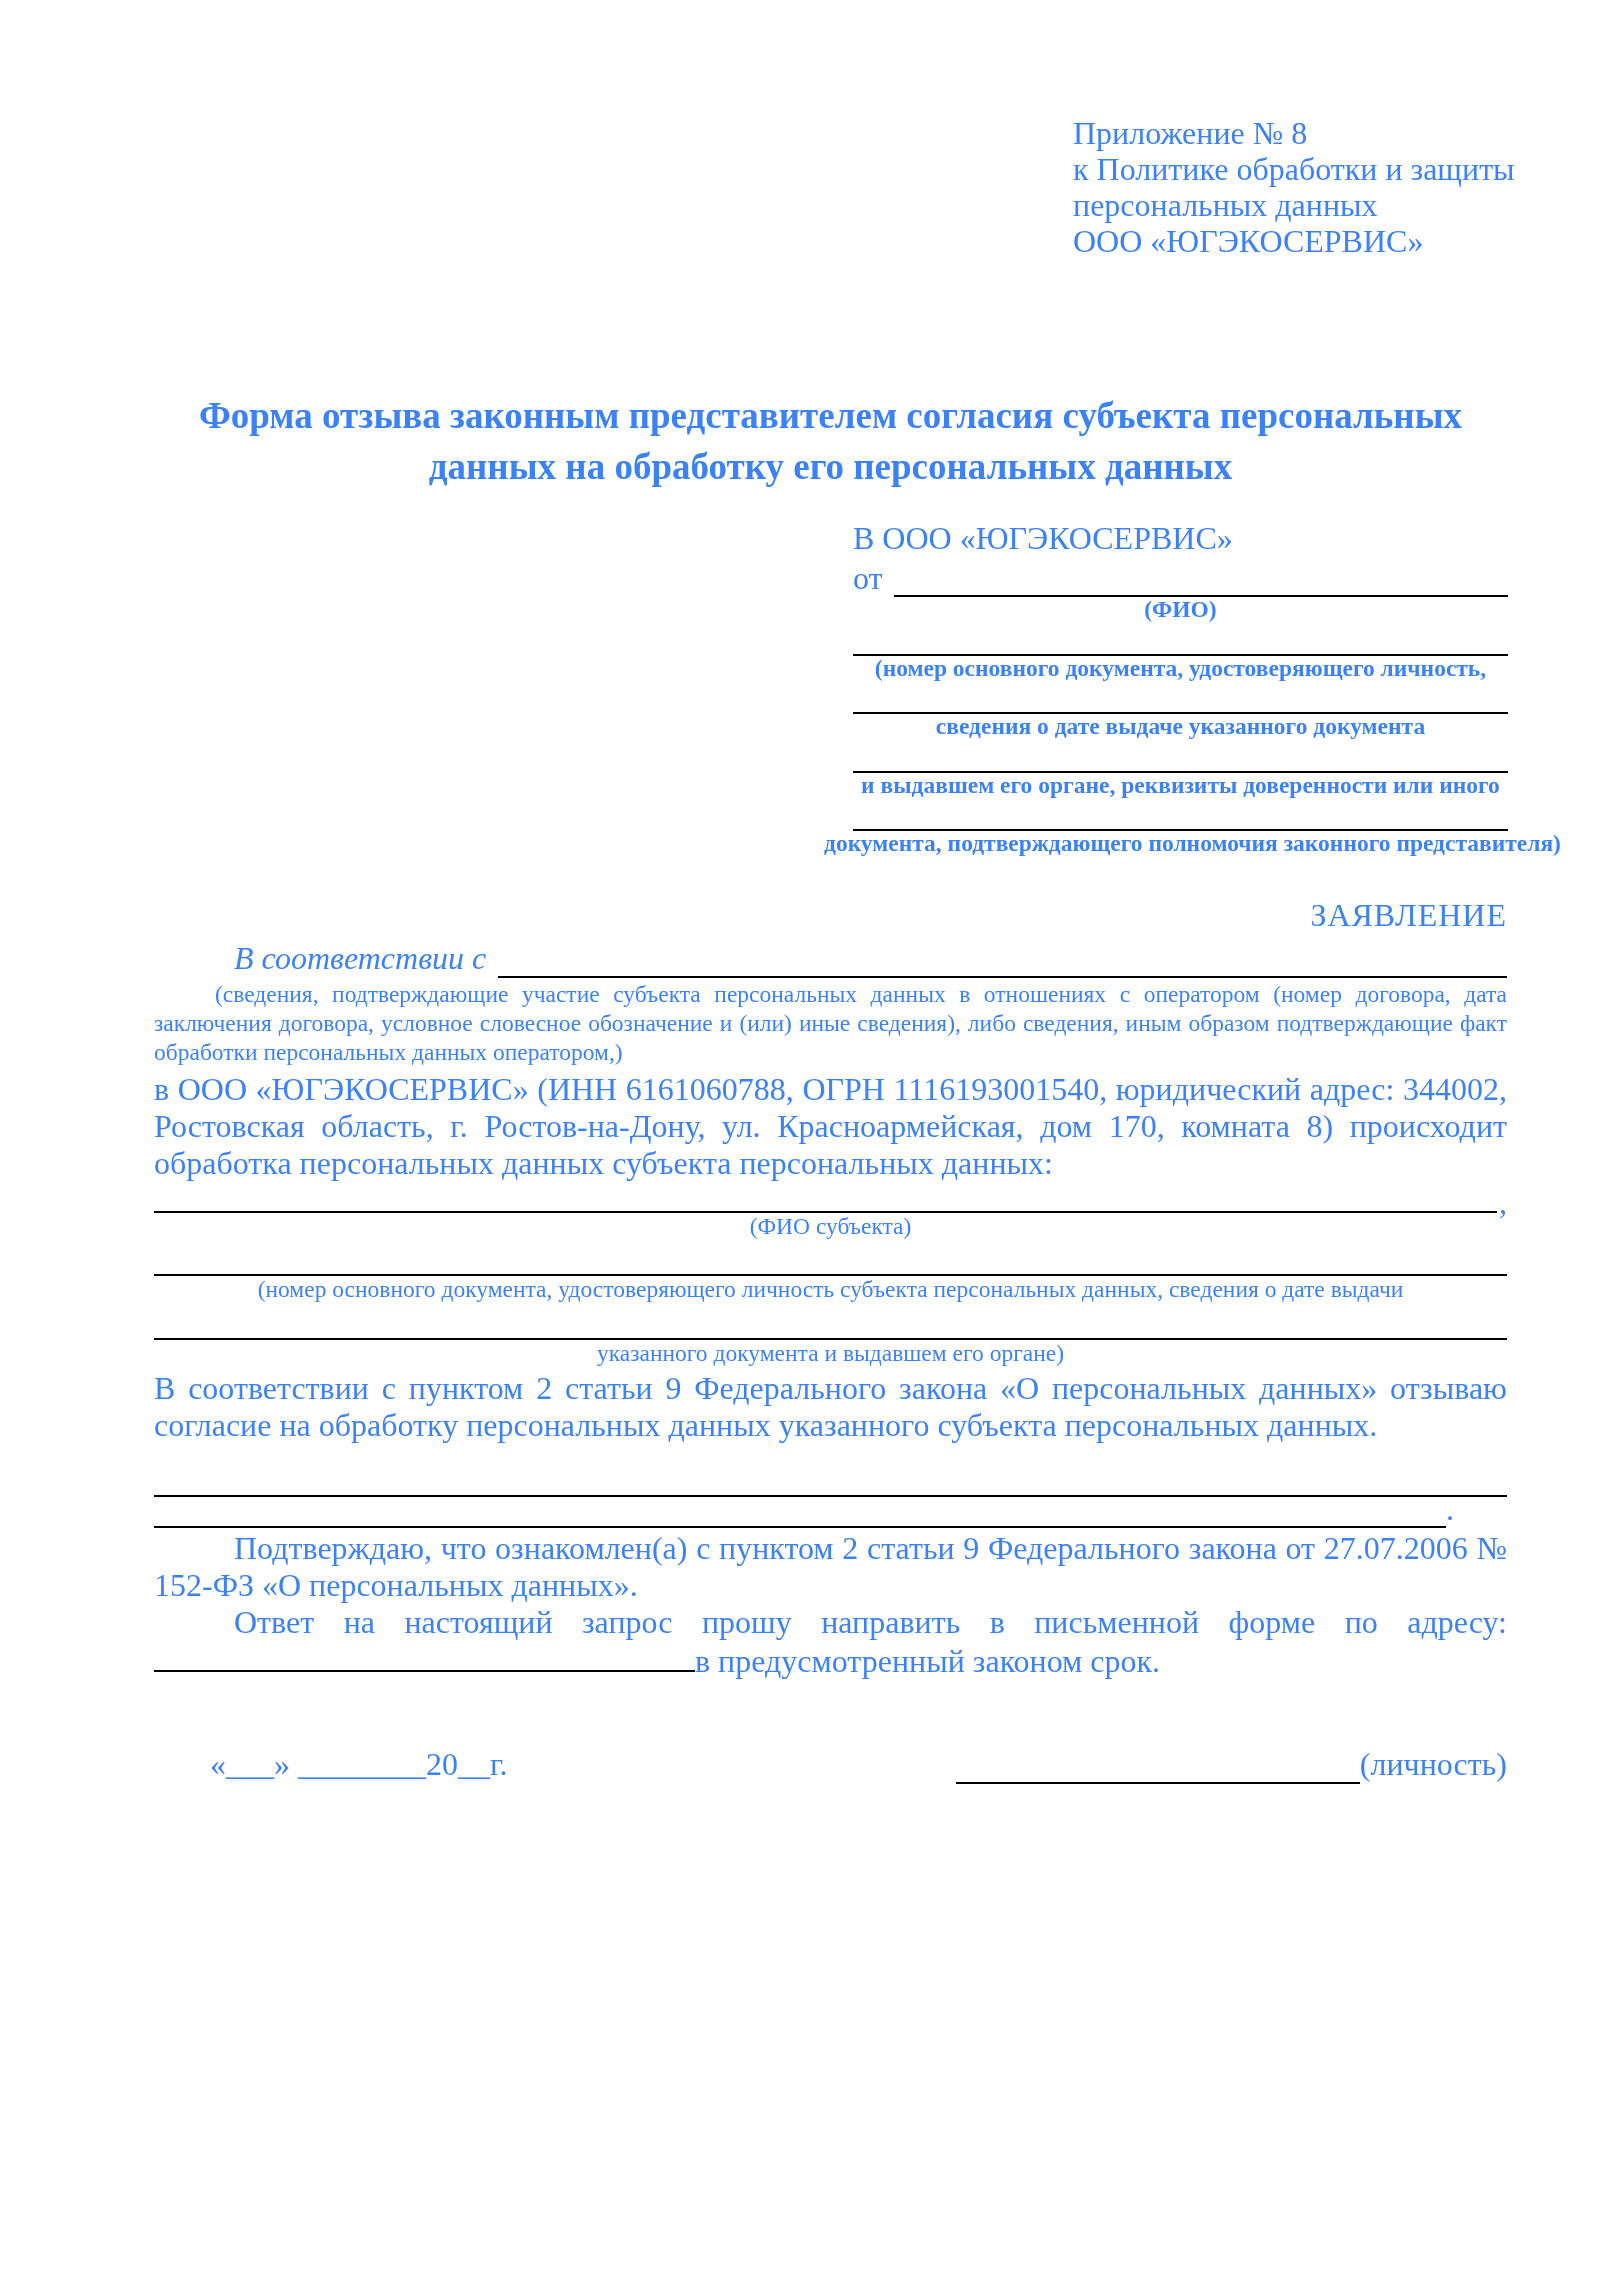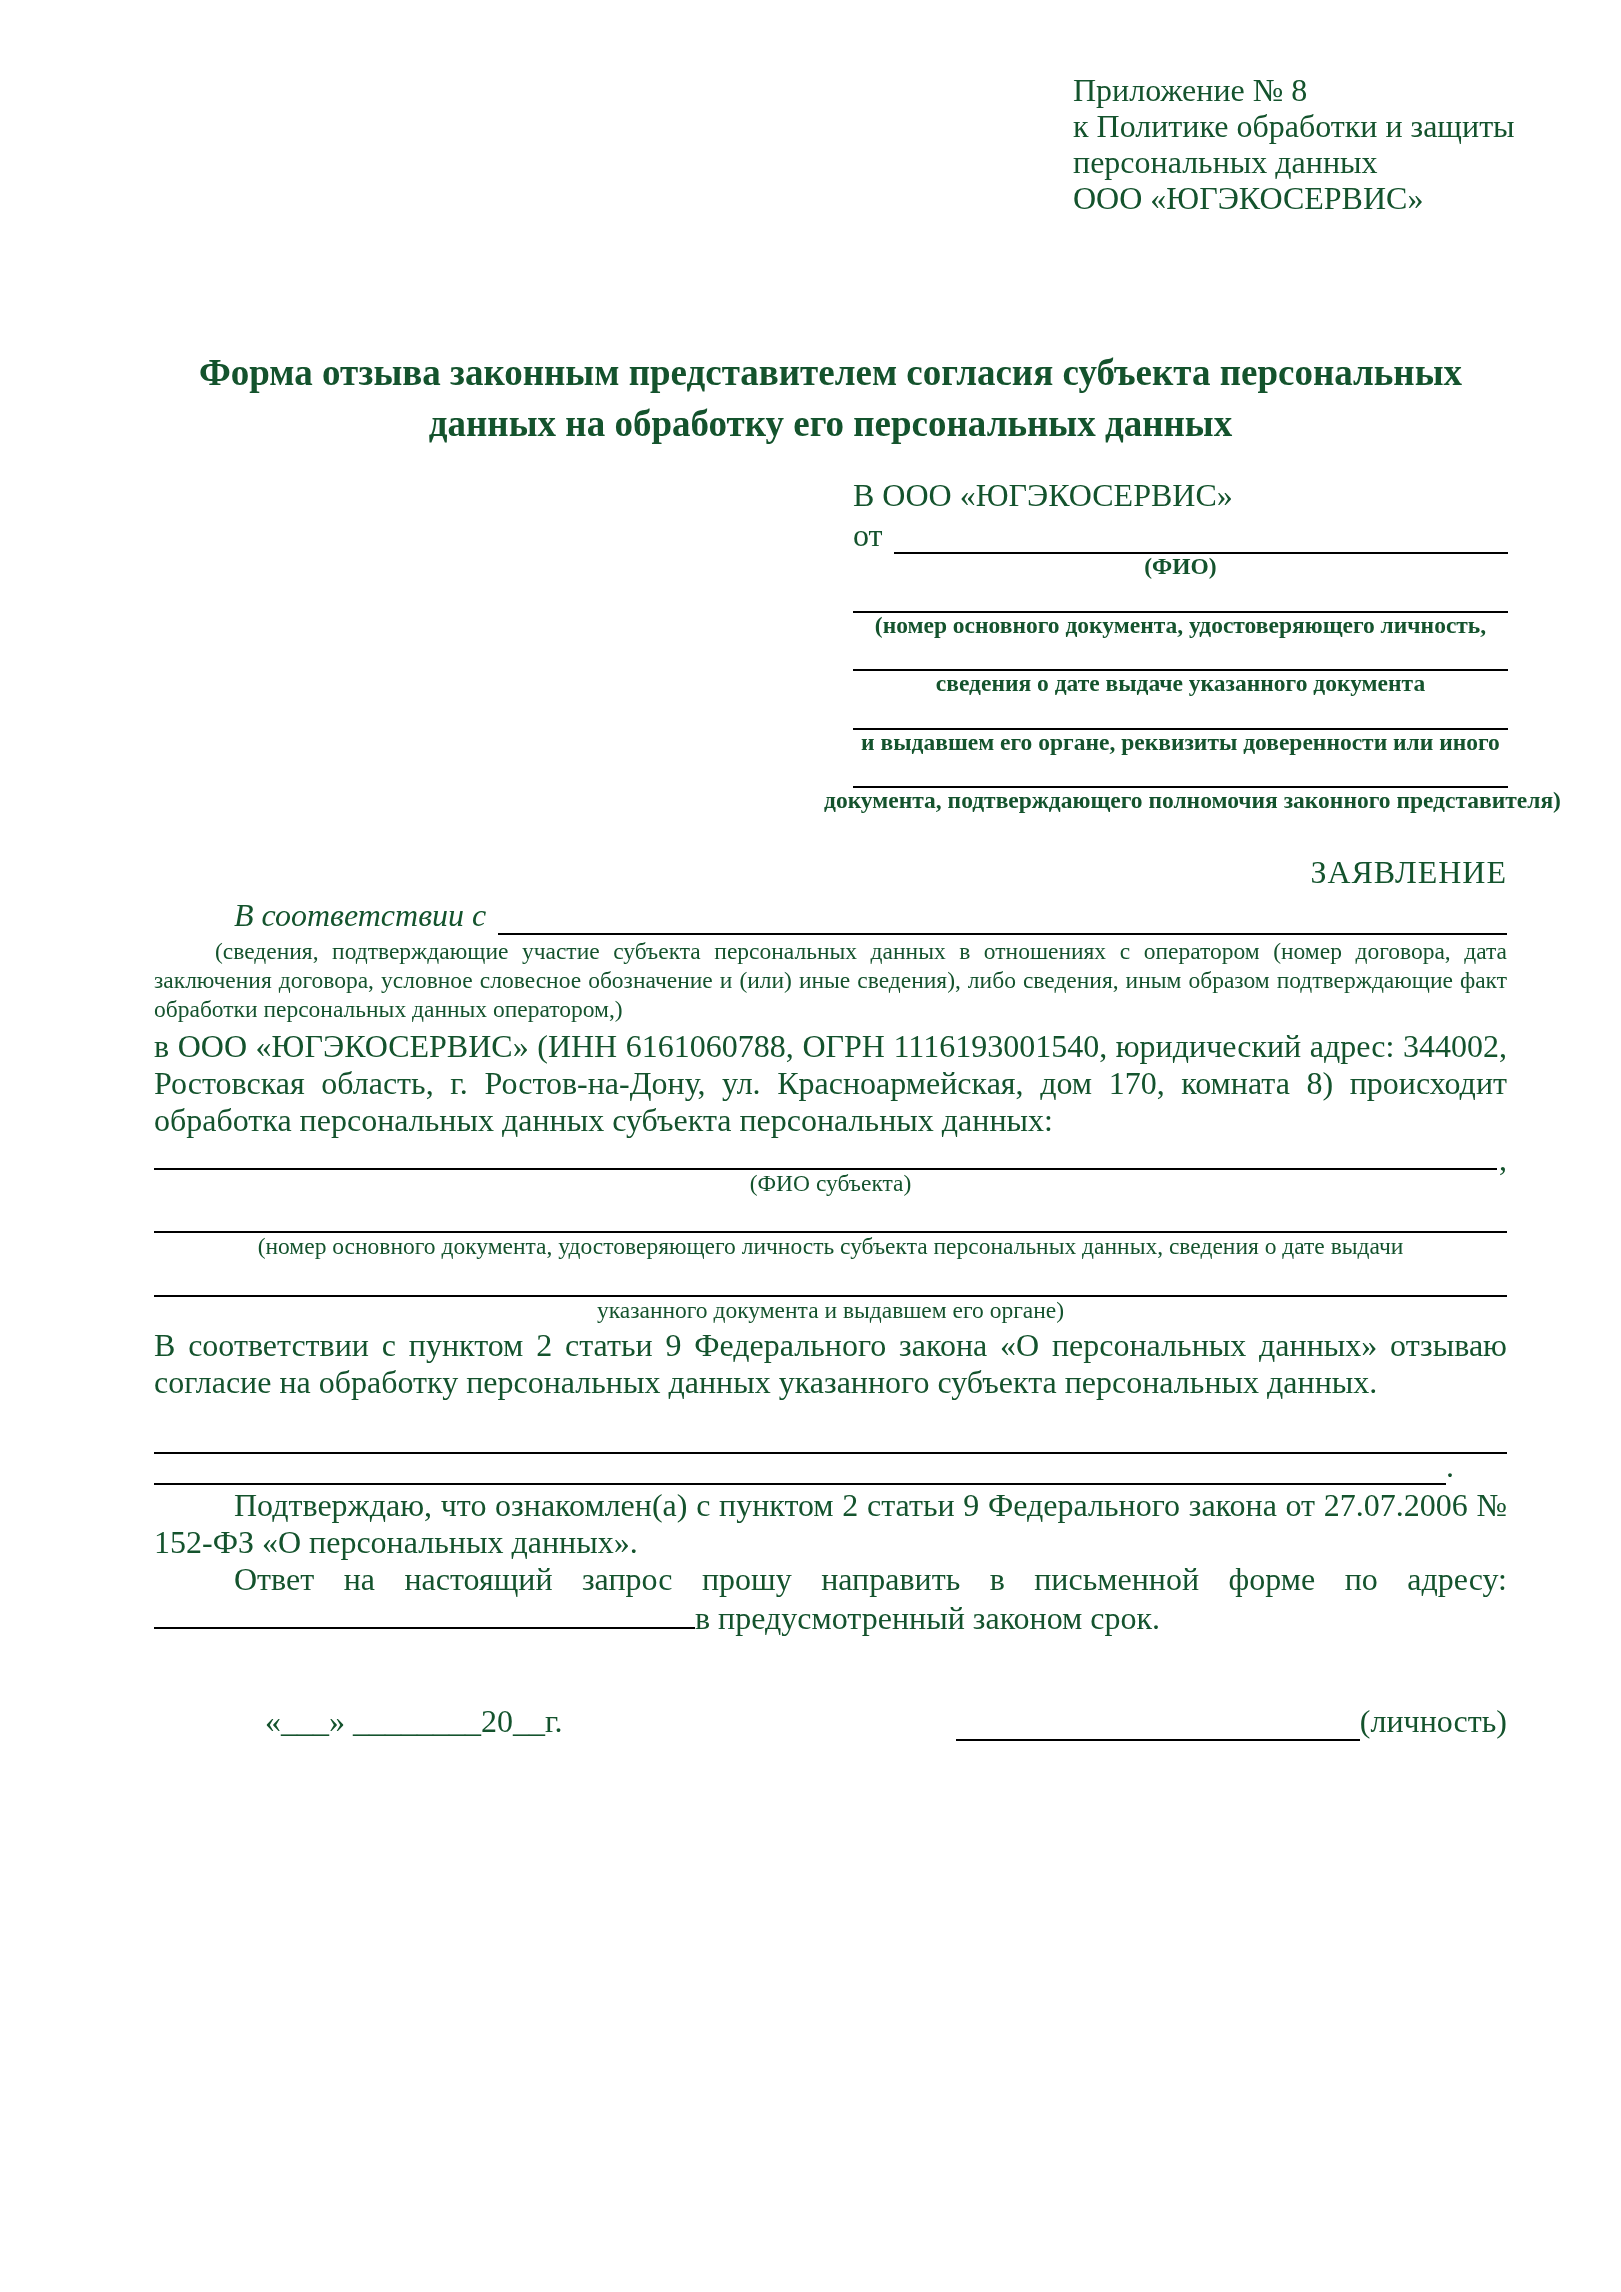--- a/index.html
+++ b/index.html
@@ -1,24 +1,24 @@
 <!DOCTYPE html>
 <html lang="ru"><head>
 <meta charset="utf-8">
 <style>
   html,body { margin:0; padding:0; background:#888; }
   .page {
     position:relative;
     width:1621px; height:2293px;
     margin:0 auto;
     background:#ffffff;
-    color:#14532d;
+    color:#3b82f6;
     font-family:"Liberation Serif","DejaVu Serif",serif;
     box-sizing:border-box;
-    padding:72px 114px 0 154px;
+    padding:115px 114px 0 154px;
     overflow:hidden;
   }
   
   .appendix { margin-left:919px; font-size:32px; line-height:36px; }
   .appendix div { white-space:nowrap; }
 
   
   .title {
     margin:131px 0 0 0;
     font-size:37px; line-height:51px;
@@ -62,21 +62,21 @@
   .blank-2 { width:1292px; border-bottom:2.9px solid #000; height:100%; }
   .confirm-par { margin-top:2px; text-indent:80px; }
   .reply-par { margin-top:0; text-indent:80px; }
   .inline-fill {
     display:inline-block; width:541px; height:29px;
     border-bottom:2.9px solid #000; vertical-align:baseline;
   }
 
   
   .signature-row { display:flex; align-items:flex-end; margin-top:65px; font-size:32px; line-height:39px; }
-  .sig-date { margin-left:111px; white-space:nowrap;text-align:center; }
+  .sig-date { margin-left:56px; white-space:nowrap;text-align:center; }
   .sig-spacer { flex:1 1 auto; }
   .sig-fill { width:404px; height:29px; border-bottom:2.9px solid #000; }
   .sig-cap { white-space:nowrap; }
 </style>
 </head>
 <body>
 
 <div class="page">
 
   <div class="appendix">

